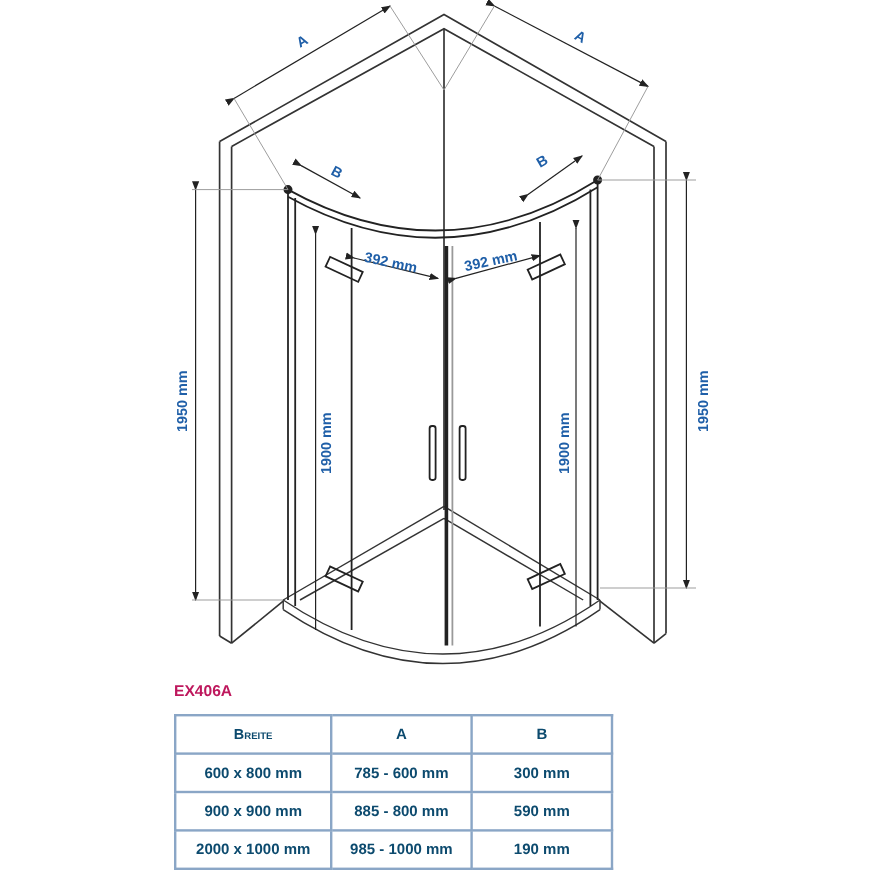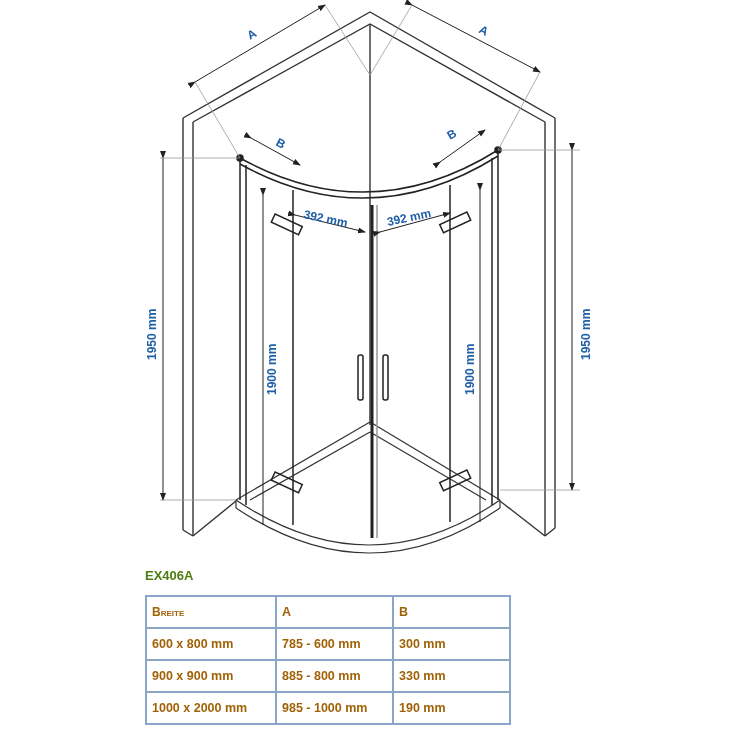--- a/index.html
+++ b/index.html
@@ -1,20 +1,20 @@
 <!DOCTYPE html>
 <html><head>
 <meta charset="utf-8">
 <style>
   html, body { margin:0; padding:0; background:#ffffff; }
   #root { position:relative; width:736px; height:736px; overflow:hidden; background:#fff; font-family:"Liberation Sans", sans-serif; }
   svg.diagram { position:absolute; left:0; top:0; }
   .lbl { fill:#1f5fa8; font-family:"Liberation Sans", sans-serif; font-weight:bold; font-size:12px; }
-  .model { position:absolute; left:145px; top:568px; color:#4d7c0f; font-weight:bold; font-size:13px; }
-  table.spec { position:absolute; left:145px; top:595px; border-collapse:collapse; font-size:12.5px; font-weight:bold; color:#a16207; }
+  .model { position:absolute; left:145px; top:568px; color:#be185d; font-weight:bold; font-size:13px; }
+  table.spec { position:absolute; left:145px; top:595px; border-collapse:collapse; font-size:12.5px; font-weight:bold; color:#0c4a6e;text-align:center; }
   table.spec td { border:2px solid #8aa6c6; padding:0 5px; height:30px; }
   table.spec tr:first-child td { height:30px; }
   .c1 { width:118px; } .c2 { width:105px; } .c3 { width:105px; }
   .breite { font-variant:small-caps; font-size:12px; }
 </style>
 </head>
 <body>
 
 <div id="root">
   <svg class="diagram" width="736" height="560" viewBox="0 0 736 560">
@@ -116,22 +116,22 @@
       <td class="c3">B</td>
     </tr>
     <tr>
       <td>600 x 800 mm</td>
       <td>785 - 600 mm</td>
       <td>300 mm</td>
     </tr>
     <tr>
       <td>900 x 900 mm</td>
       <td>885 - 800 mm</td>
-      <td>330 mm</td>
+      <td>590 mm</td>
     </tr>
     <tr>
-      <td>1000 x 2000 mm</td>
+      <td>2000 x 1000 mm</td>
       <td>985 - 1000 mm</td>
       <td>190 mm</td>
     </tr>
   </tbody>
     </table>
 </div>
 
 </body></html>

